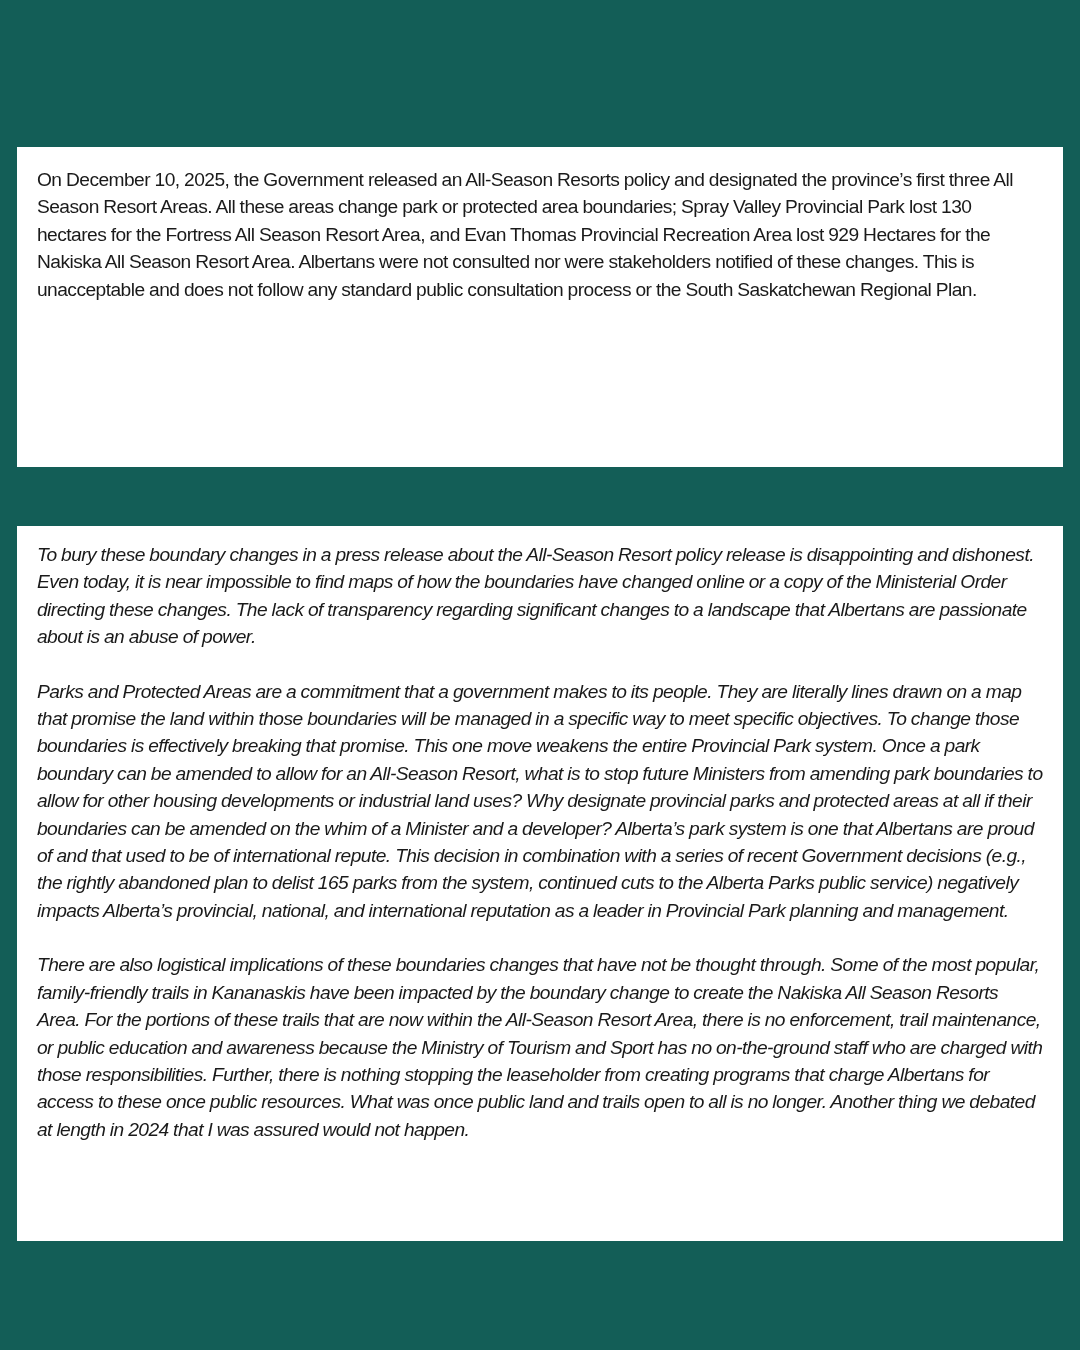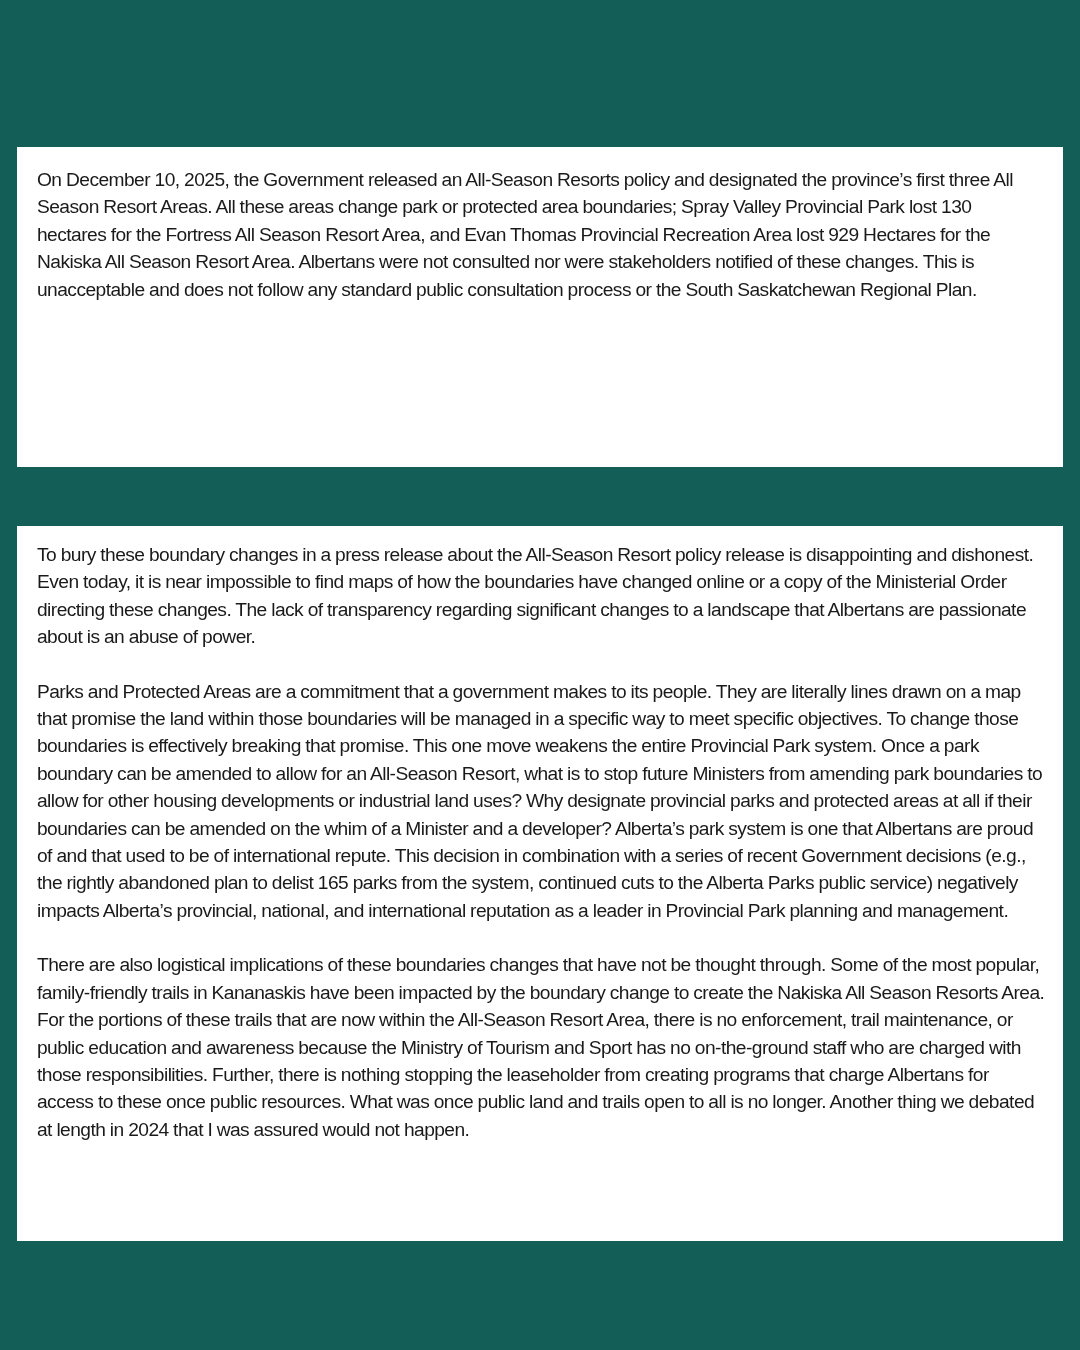--- a/index.html
+++ b/index.html
@@ -26,20 +26,21 @@
     }
     #panel-1 {
       top: 147px;
       height: 320px;
       padding-top: 19px;
     }
     #panel-2 {
       top: 526px;
       height: 715px;
       padding-top: 15px;
+      font-style: italic;
     }
     .para {
       margin: 0 8px 27px 0;
       font-size: 19.2px;
       line-height: 27.4px;
       letter-spacing: -0.55px;
       word-spacing: -0.3px;
       white-space: normal;
     }
   </style>

